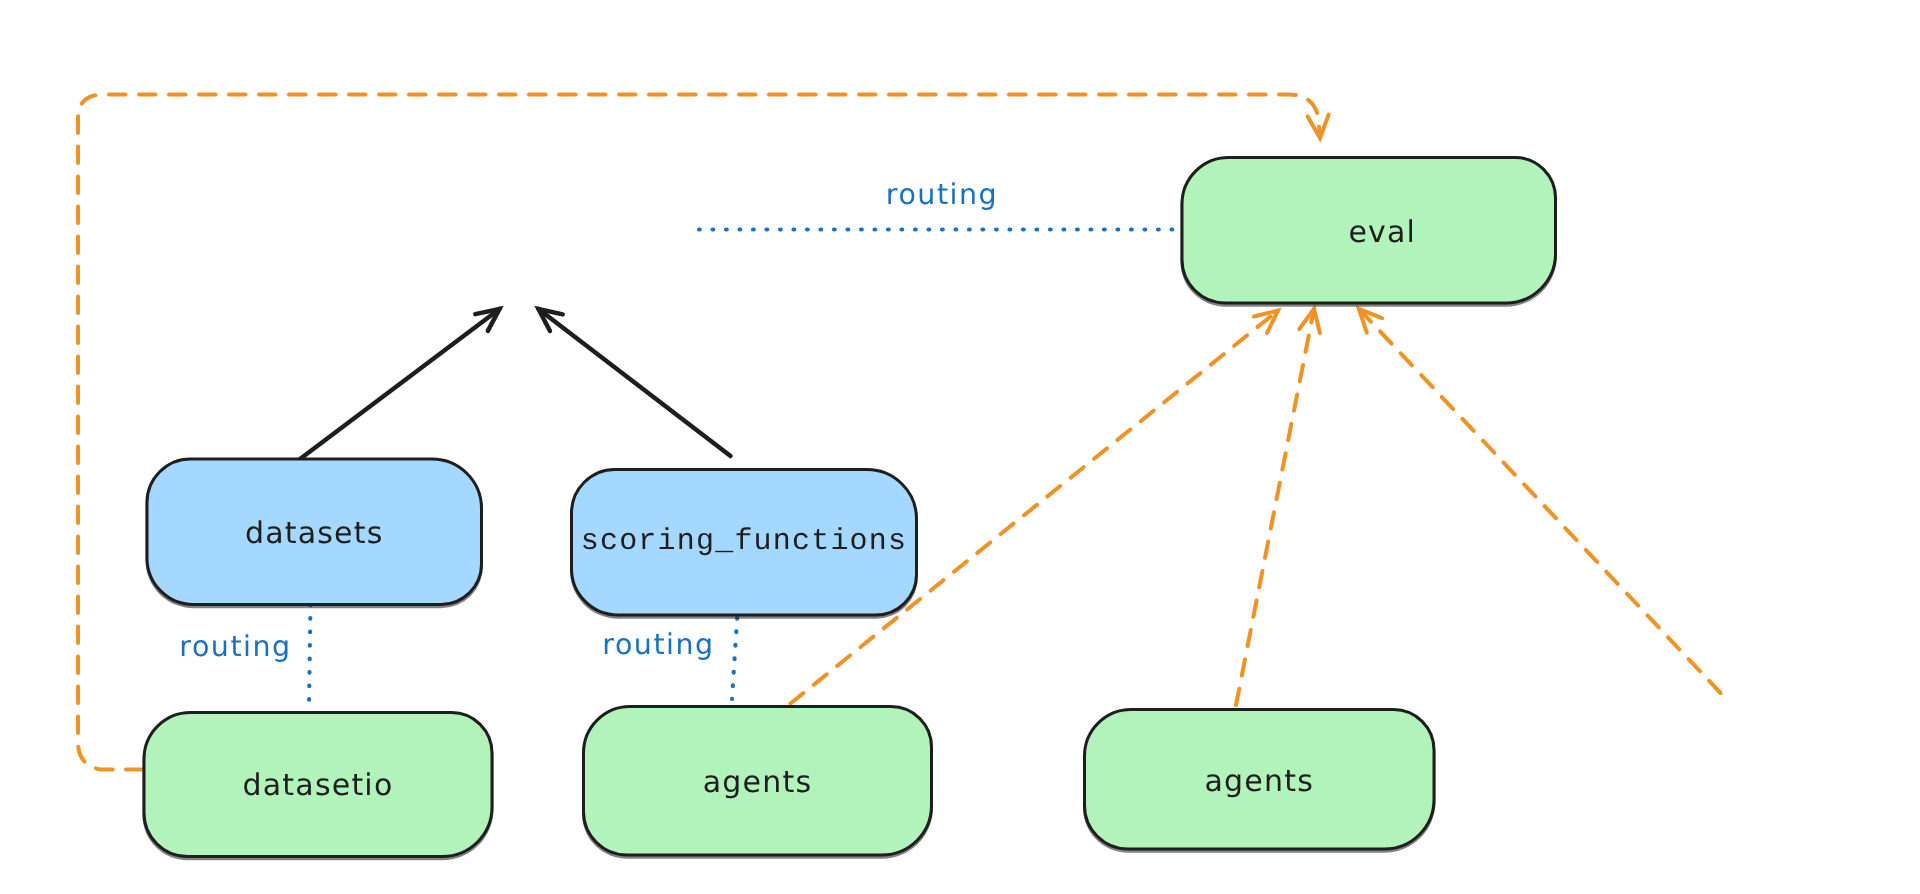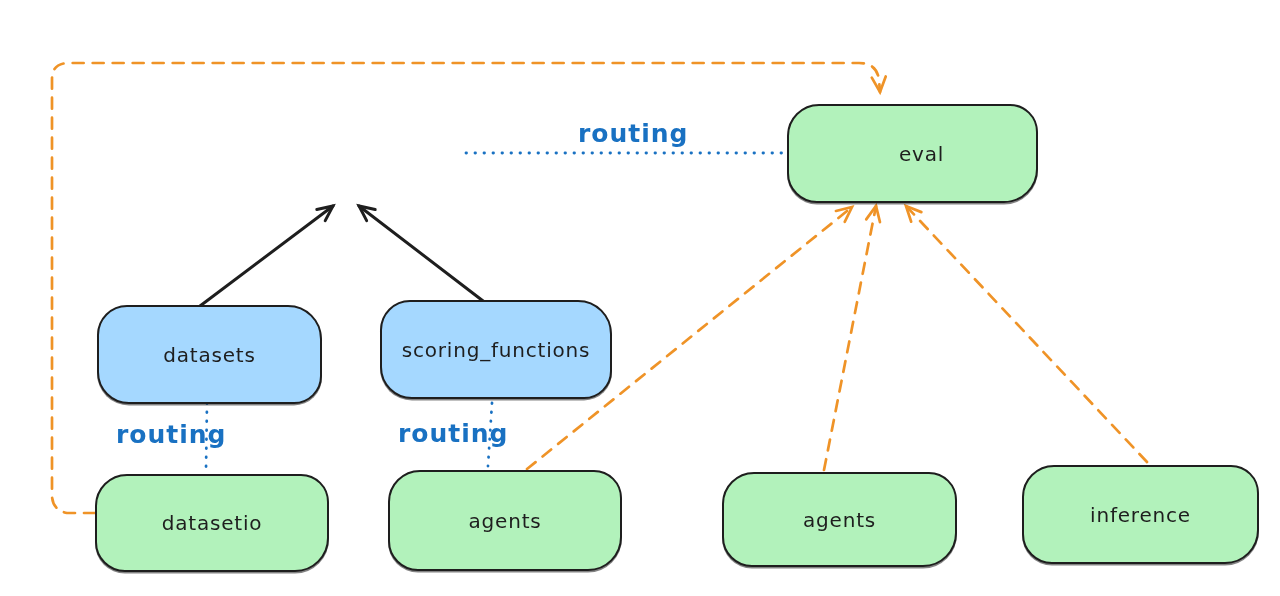--- a/index.html
+++ b/index.html
@@ -30,21 +30,21 @@
     box-shadow:0 1.5px 0 rgba(30,30,30,.55);
     font-size:20px;color:var(--ink);
     letter-spacing:.8px;
     text-align:center;
   }
   .node.blue{background:var(--blue-fill);border-radius:30px 34px 28px 32px;}
   .node.green{background:var(--green-fill);border-radius:32px 28px 34px 30px;}
   .edge-label{
     position:absolute;
     color:var(--routing-blue);
-    font-size:25px;font-weight:bold;
+    font-size:19px;font-weight:normal;
     letter-spacing:1px;
     text-align:center;
     white-space:nowrap;
   }
 </style>
 </head>
 <body>
 
 <div id="canvas">
 
@@ -70,29 +70,28 @@
     <line class="edge-orange" x1="527" y1="469" x2="852" y2="207" marker-end="url(#mk-orange)"></line>
     <line class="edge-orange" x1="824" y1="470" x2="876" y2="206" marker-end="url(#mk-orange)"></line>
     <line class="edge-orange" x1="1147" y1="462" x2="906" y2="206" marker-end="url(#mk-orange)"></line>
   </svg>
 
 
   <div class="node green" style="left:787px;top:104px;width:229px;height:95px;padding-left:18px;">eval</div>
 
   <div class="node blue" style="left:97px;top:305px;width:221px;height:95px;">datasets</div>
 
-  <div class="node blue" style="left:380px;top:300px;width:228px;height:95px;">scoring_functions</div>
+  <div class="node blue" style="left:380px;top:312px;width:228px;height:95px;font-family:Liberation Mono, monospace;">scoring_functions</div>
 
   <div class="node green" style="left:95px;top:474px;width:230px;height:94px;text-align:right;">datasetio</div>
 
   <div class="node green" style="left:388px;top:470px;width:230px;height:97px;">agents</div>
 
   <div class="node green" style="left:722px;top:472px;width:231px;height:91px;">agents</div>
 
-  <div class="node green" style="left:1022px;top:465px;width:233px;height:95px;">inference</div>
 
   <div class="edge-label" style="left:578px;top:119px;width:100px;">routing</div>
 
   <div class="edge-label" style="left:116px;top:420px;width:82px;">routing</div>
 
   <div class="edge-label" style="left:398px;top:419px;width:82px;">routing</div>
 
 </div>
 
 </body></html>

